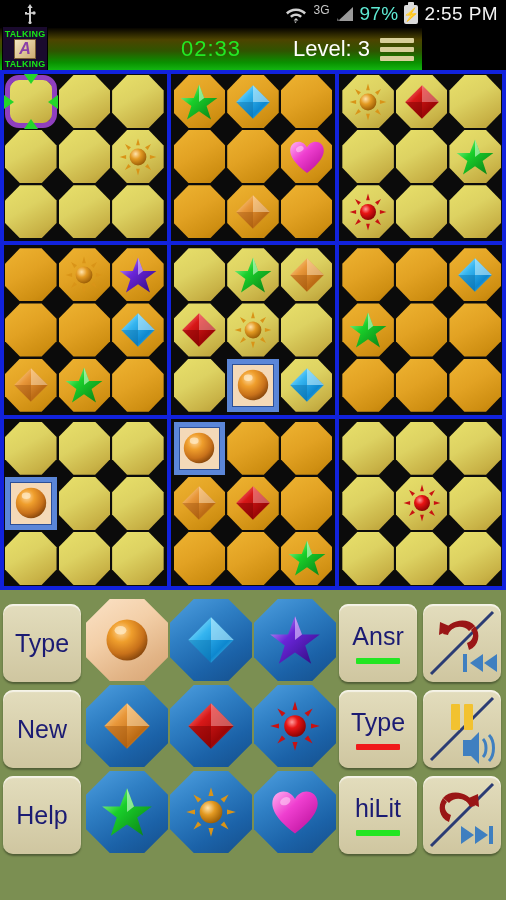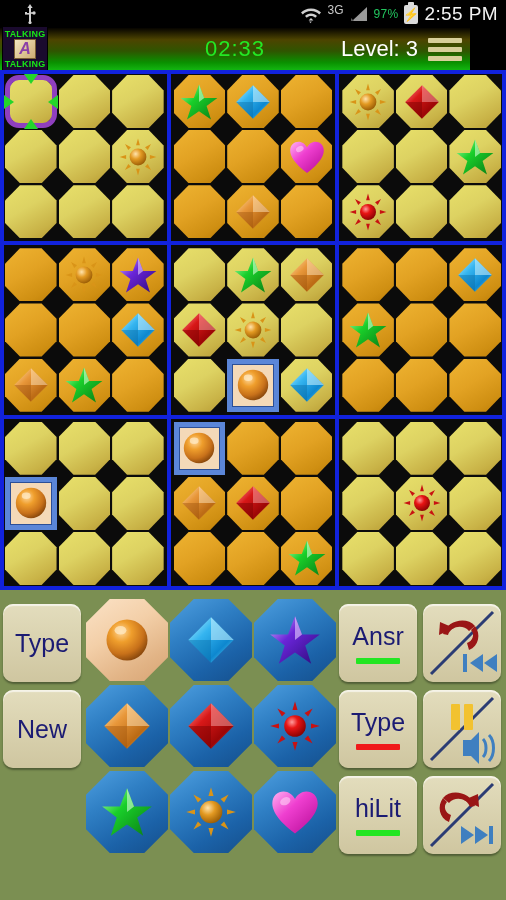--- a/index.html
+++ b/index.html
@@ -10,34 +10,34 @@
   }
 
   
   #statusbar {
     position:absolute; left:0; top:0; width:506px; height:28px;
     background:#000; display:flex; align-items:center;
   }
   #statusbar .usb { margin-left:22px; width:16px; height:20px; position:relative; }
   #statusbar .spacer { flex:1; }
   .sb-right { display:flex; align-items:center; gap:6px; padding-right:8px; }
-  .sb-label { color:#22c55e; font-size:12px; letter-spacing:.3px; }
+  .sb-label { color:#5eead4; font-size:19px; letter-spacing:.3px; }
   .sb-time { color:#f2f2f2; font-size:19px; letter-spacing:.4px; }
   .sb-3g { color:#c8c8c8; font-size:12px; position:relative; top:-4px; }
   .sig { width:18px; height:15px; position:relative; }
   .batt {
     width:14px; height:19px; background:#dcdcdc; border-radius:2px;
     position:relative; display:flex; align-items:center; justify-content:center;
   }
   .batt:before{ content:""; position:absolute; top:-3px; left:4px; width:6px; height:3px; background:#dcdcdc; border-radius:1px 1px 0 0;}
   .batt .bolt { color:#3a3a3a; font-size:13px; line-height:1; font-weight:bold; }
 
   
   #appbar {
-    position:absolute; left:0; top:28px; width:470px; height:42px;
+    position:absolute; left:0; top:28px; width:422px; height:42px;
     background:linear-gradient(to bottom,#060400 0%,#4d4400 28%,#2f5500 55%,#0a9000 82%,#12b510 100%);
     display:flex; align-items:center;
   }
   #logo {
     width:46px; height:46px; margin-left:2px; position:relative; top:0;
     background:#1a0a2e; border:1px solid #000;
     display:flex; flex-direction:column; align-items:center; justify-content:center;
     overflow:hidden;
   }
   #logo .lg-t, #logo .lg-b { font-size:9px; font-weight:bold; color:#17e617; line-height:10px; letter-spacing:.2px; }
@@ -907,20 +907,23 @@
     <div class="vline" style="left: 502px; top: 0px; width: 4px; height: 520px;"></div>
   </div>
 
 <div id="panel">
     <div class="txtbtn" style="left: 3px; top: 14px;">
       <span>Type</span>
     </div>
     <div class="txtbtn" style="left: 3px; top: 100px;">
       <span>New</span>
     </div>
+    <div class="txtbtn" style="left: 3px; top: 186px;">
+      <span>Help</span>
+    </div>
     <div class="symbtn selected" style="left: 86px; top: 9px;">
       <div class="octbg"></div>
       <div class="gl">
         <svg viewBox="0 0 100 100">
           <defs>
             <radialGradient id="bo_54" cx="36%" cy="30%" r="72%">
         <stop offset="0%" stop-color="#ffd79a"></stop>
               <stop offset="35%" stop-color="#ef9e2c"></stop>
         <stop offset="75%" stop-color="#c8711a"></stop>
               <stop offset="100%" stop-color="#8d4a0d"></stop>

